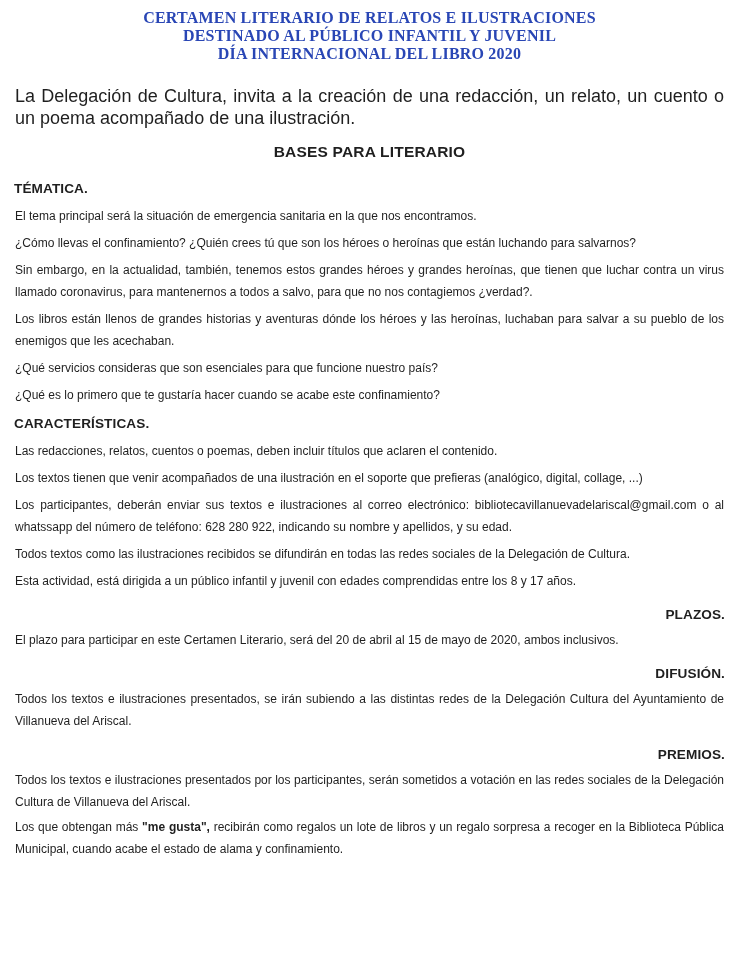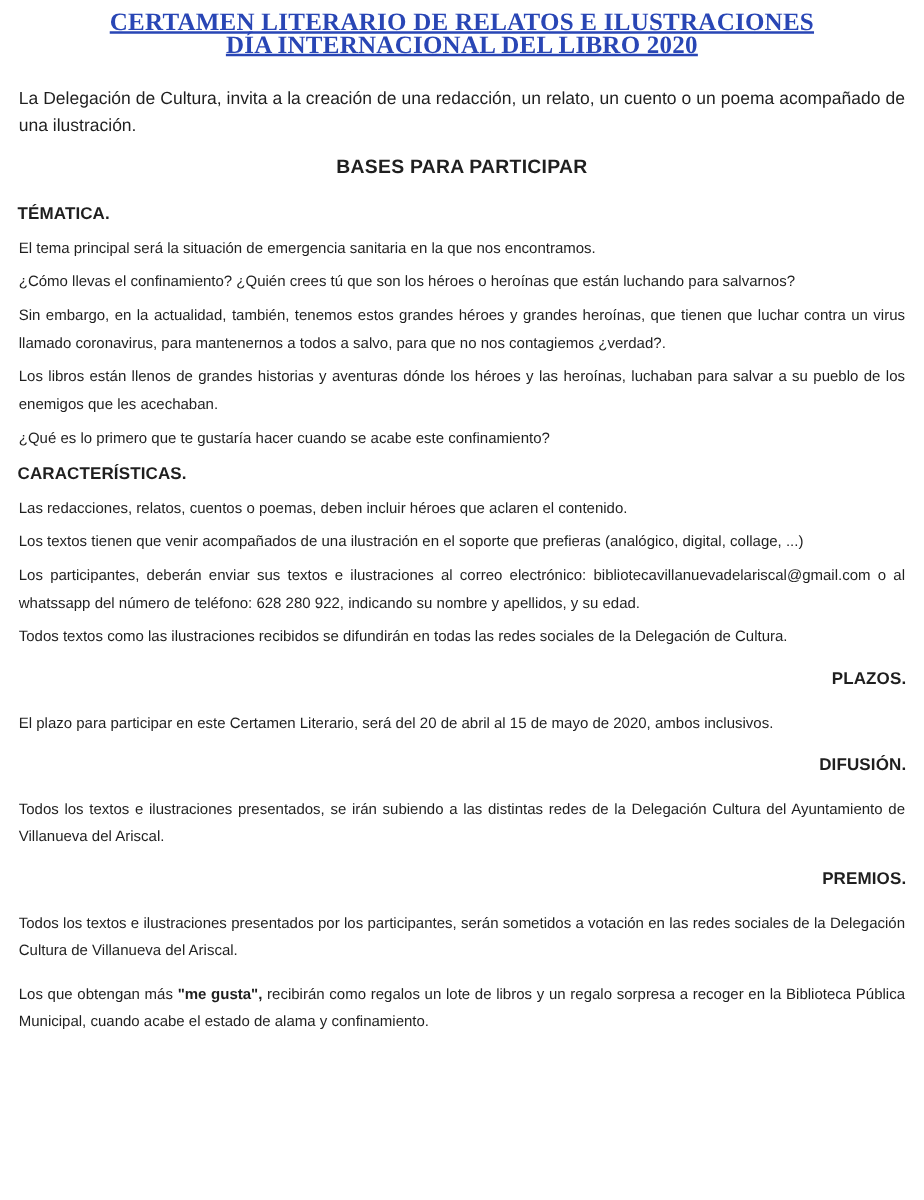--- a/index.html
+++ b/index.html
@@ -8,29 +8,28 @@
     font-family: "Liberation Sans", "DejaVu Sans", sans-serif;
     color: #1f1f1f;
     -webkit-font-smoothing: antialiased;
   }
   .page { padding: 9px 14px 0 14px; box-sizing: border-box; }
 
   .doc-title {
     text-align: center;
     font-family: "Liberation Serif", "DejaVu Serif", serif;
     font-weight: 700;
-    font-size: 20px;
+    font-size: 16px;
     line-height: 18px;
     letter-spacing: 0.2px;
-    text-decoration: underline;
   }
 
   .intro {
     margin: 22px 1px 0 1px;
-    font-size: 14px;
+    font-size: 18px;
     line-height: 22px;
     text-align: justify;
   }
 
   .bases {
     font-size: 15.5px;
     font-weight: 700;
     text-align: center;
     margin: 13px 0 0 0;
     line-height: 20px;
@@ -47,53 +46,56 @@
     letter-spacing: 0.1px;
   }
   main section:first-child h3 { margin-top: 16px; }
   section p {
     font-size: 12px;
     margin: 5px 1px 0 1px;
     line-height: 22px;
     text-align: justify;
   }
   section.spacious h3 { margin-top: 12px; text-align: right; }
-  section.spacious p  { margin-top: 13px; }
+  section.spacious p  { margin-top: 3px; }
   section p b { font-weight: 700; }
 </style>
 </head>
 <body style="color: rgb(31, 31, 31); background: rgb(255, 255, 255);">
 
 <div class="page">
   <header class="doc-title" style="color: rgb(41, 70, 181);">
     <div>CERTAMEN LITERARIO DE RELATOS E ILUSTRACIONES</div>
+    <div>DESTINADO AL PÚBLICO  INFANTIL Y JUVENIL</div>
     <div>DÍA INTERNACIONAL DEL LIBRO 2020</div>
   </header>
 
   <p class="intro">La  Delegación de Cultura, invita a la creación de una redacción, un relato, un cuento o un poema acompañado de una ilustración.</p>
 
-  <h2 class="bases">BASES PARA PARTICIPAR</h2>
+  <h2 class="bases">BASES PARA LITERARIO</h2>
 
   <main>
       <section>
         <h3>TÉMATICA.</h3>
         <p>El tema principal será la situación de emergencia sanitaria en la que nos encontramos.</p>
         <p>¿Cómo llevas el confinamiento? ¿Quién crees tú que son los héroes o heroínas que están luchando para salvarnos?</p>
         <p>Sin embargo, en la actualidad, también, tenemos estos grandes héroes y grandes heroínas, que  tienen que luchar contra un virus llamado coronavirus, para mantenernos a todos a salvo, para que no nos contagiemos ¿verdad?.</p>
         <p>Los libros están llenos de grandes historias y aventuras dónde los héroes y las heroínas, luchaban para salvar a su pueblo de los enemigos que les acechaban.</p>
+        <p>¿Qué servicios consideras que son esenciales para que funcione nuestro país?</p>
         <p>¿Qué es lo primero que te gustaría hacer cuando se acabe este confinamiento?</p>
       </section>
       <section>
         <h3>CARACTERÍSTICAS.</h3>
-        <p>Las redacciones, relatos, cuentos o poemas, deben incluir héroes que aclaren el contenido.</p>
+        <p>Las redacciones, relatos, cuentos o poemas, deben incluir títulos que aclaren el contenido.</p>
         <p>Los textos tienen que venir acompañados de una ilustración en el soporte que prefieras (analógico, digital, collage, ...)</p>
         <p>Los participantes, deberán enviar sus textos e ilustraciones al correo electrónico: bibliotecavillanuevadelariscal@gmail.com o al whatssapp del número de teléfono: 628 280 922, indicando su nombre y apellidos, y su edad.</p>
         <p>Todos textos como las ilustraciones recibidos se difundirán en todas las redes sociales de la Delegación de Cultura.</p>
       </section>
       <section>
+        <p>Esta actividad, está dirigida a un público infantil y juvenil con edades comprendidas entre los 8 y 17 años.</p>
       </section>
       <section class="spacious">
         <h3>PLAZOS.</h3>
         <p>El plazo para participar en este Certamen Literario, será del 20 de abril al 15 de mayo de 2020, ambos inclusivos.</p>
       </section>
       <section class="spacious">
         <h3>DIFUSIÓN.</h3>
         <p>Todos los textos e ilustraciones presentados, se irán subiendo a las distintas redes de la Delegación Cultura del Ayuntamiento de Villanueva del Ariscal.</p>
       </section>
       <section class="spacious">

